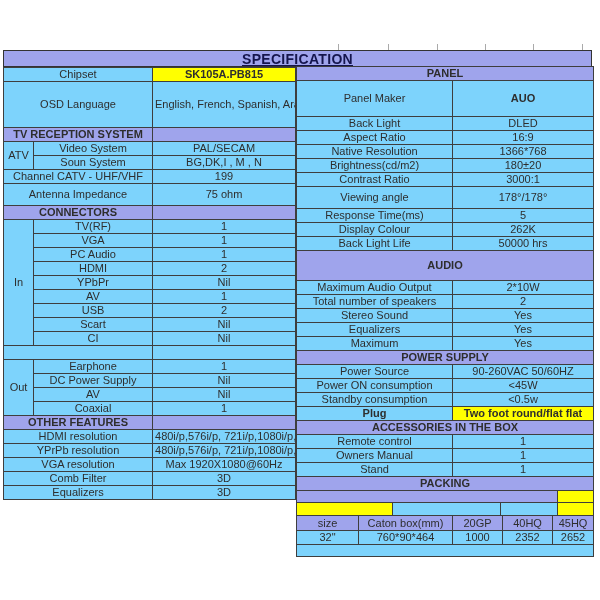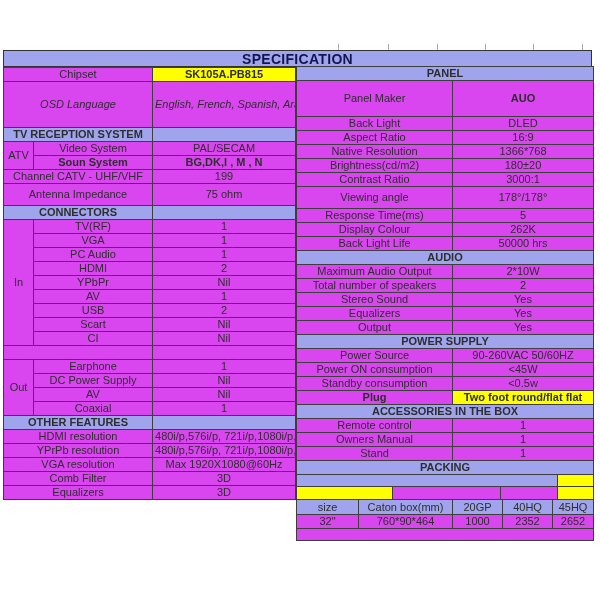--- a/index.html
+++ b/index.html
@@ -2,23 +2,23 @@
 <html style="--purple: #9FA4EC; --navy: #15154D; --yellow: #FFFF00; --chipred: #FF3A00; --red: #D23434; --blue: #2626A0; --text: #2E2E2E; --border: #3E3E3E;"><head>
 <meta charset="utf-8">
 <style>
   html,body{margin:0;padding:0;background:#fff;}
   .canvas{position:relative;width:600px;height:600px;background:#fff;overflow:hidden;
           font-family:"Liberation Sans",sans-serif;}
   .tick{position:absolute;top:44px;width:1px;height:6px;background:#aaa;}
   .spec{position:absolute;left:3px;top:50px;width:589px;}
   .title{box-sizing:border-box;width:589px;height:17px;background:var(--purple);
          border:1px solid #333;color:var(--navy);font-weight:bold;font-size:14px;
-         text-align:center;line-height:16px;letter-spacing:.3px;}
+         text-align:center;line-height:16px;letter-spacing:.3px;text-decoration:underline;}
   .cols{display:flex;align-items:flex-start;}
-  table.grid{border-collapse:collapse;table-layout:fixed;background:#d946ef;}
+  table.grid{border-collapse:collapse;table-layout:fixed;background:#7dd3fc;}
   table.grid td{border:1px solid var(--border);font-size:11px;color:var(--text);
                 padding:0 2px;text-align:center;vertical-align:middle;
                 white-space:nowrap;overflow:hidden;line-height:1.15;}
   td.lbl{text-align:left;padding-left:3px;}
   td.vl{text-align:left;padding-left:3px;}
   td.wrap{white-space:normal;line-height:1.5;}
   td.sm{font-size:9.5px;}
   td.sec{background:var(--purple);color:var(--navy);font-weight:bold;}
   td.chip{background:var(--yellow);color:var(--chipred);font-weight:bold;
           text-align:left;padding-left:3px;}
@@ -47,34 +47,34 @@
             <colgroup>
               <col style="width: 30px;">
               <col style="width: 119px;">
               <col style="width: 143px;">
             </colgroup>
             <tbody>
               <tr style="height: 14px;">
                 <td colspan="2" class="lbl">Chipset</td>
                 <td class="chip">SK105A.PB815</td>
               </tr>
-              <tr style="height: 46px; font-style: italic;">
+              <tr style="height: 46px;">
                 <td colspan="2" class="lbl">OSD Language</td>
                 <td class="vl wrap">English, French, Spanish, Arabic,Russia and so on</td>
               </tr>
               <tr style="height: 14px;">
                 <td colspan="2" class="sec lbl">TV RECEPTION SYSTEM</td>
                 <td class="sec"></td>
               </tr>
               <tr style="height: 14px;">
                 <td rowspan="2" class="grp">ATV</td>
                 <td class="lbl">Video System</td>
                 <td>PAL/SECAM</td>
               </tr>
-              <tr style="height: 14px; font-weight: bold;">
+              <tr style="height: 14px;">
                 <td class="lbl">Soun System</td>
                 <td>BG,DK,I , M , N</td>
               </tr>
               <tr style="height: 14px;">
                 <td colspan="2" class="lbl">Channel CATV - UHF/VHF</td>
                 <td>199</td>
               </tr>
               <tr style="height: 22px;">
                 <td colspan="2" class="lbl">Antenna Impedance</td>
                 <td>75 ohm</td>
@@ -212,41 +212,41 @@
                   <td>5</td>
                 </tr>
                 <tr style="height: 14px;">
                   <td class="lbl">Display Colour</td>
                   <td>262K</td>
                 </tr>
                 <tr style="height: 14px;">
                   <td class="lbl">Back Light Life</td>
                   <td>50000 hrs</td>
                 </tr>
-                <tr style="height: 14px;">
+                <tr style="height: 30px;">
                   <td colspan="2" class="sec">AUDIO</td>
                 </tr>
                 <tr style="height: 14px;">
                   <td class="lbl">Maximum Audio Output</td>
                   <td>2*10W</td>
                 </tr>
                 <tr style="height: 14px;">
                   <td class="lbl">Total number of speakers</td>
                   <td>2</td>
                 </tr>
                 <tr style="height: 14px;">
                   <td class="lbl">Stereo Sound</td>
                   <td>Yes</td>
                 </tr>
                 <tr style="height: 14px;">
                   <td class="lbl">Equalizers</td>
                   <td>Yes</td>
                 </tr>
                 <tr style="height: 14px;">
-                  <td class="lbl">Output</td>
+                  <td class="lbl">Maximum</td>
                   <td>Yes</td>
                 </tr>
                 <tr style="height: 14px;">
                   <td colspan="2" class="sec">POWER SUPPLY</td>
                 </tr>
                 <tr style="height: 14px;">
                   <td class="lbl">Power Source</td>
                   <td class="vl">90-260VAC 50/60HZ</td>
                 </tr>
                 <tr style="height: 14px; margin-left: 24px;">

